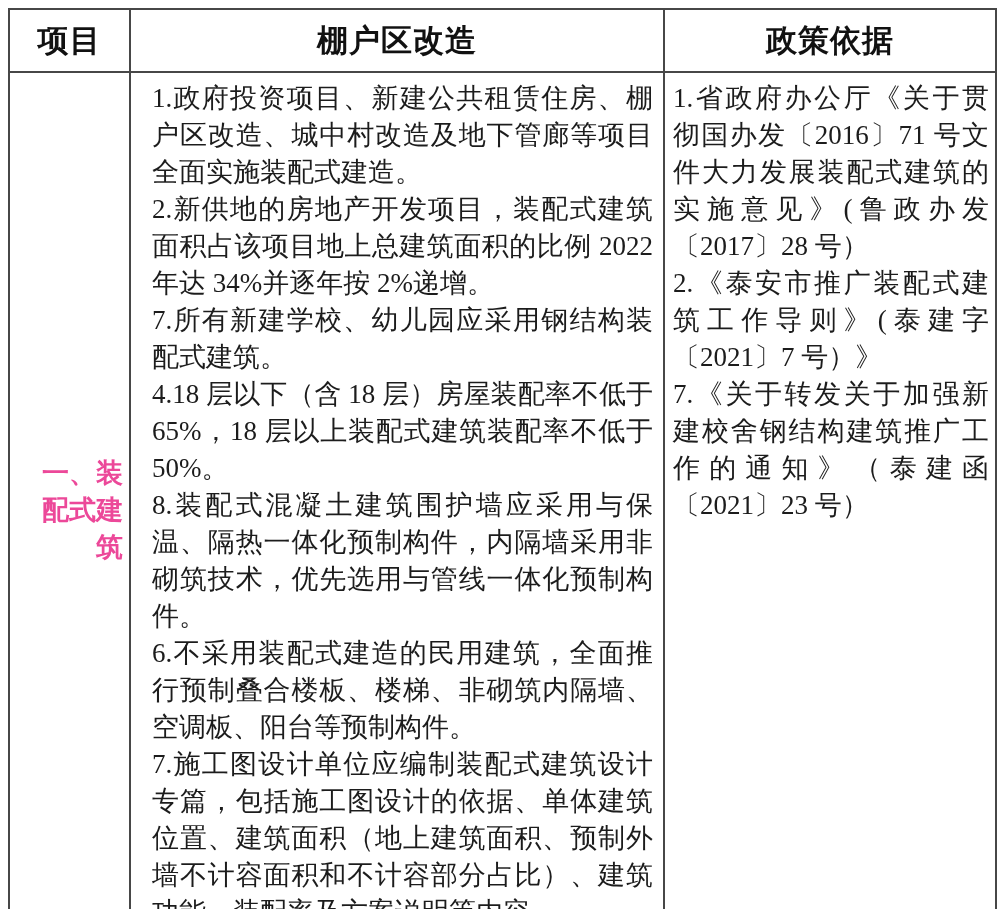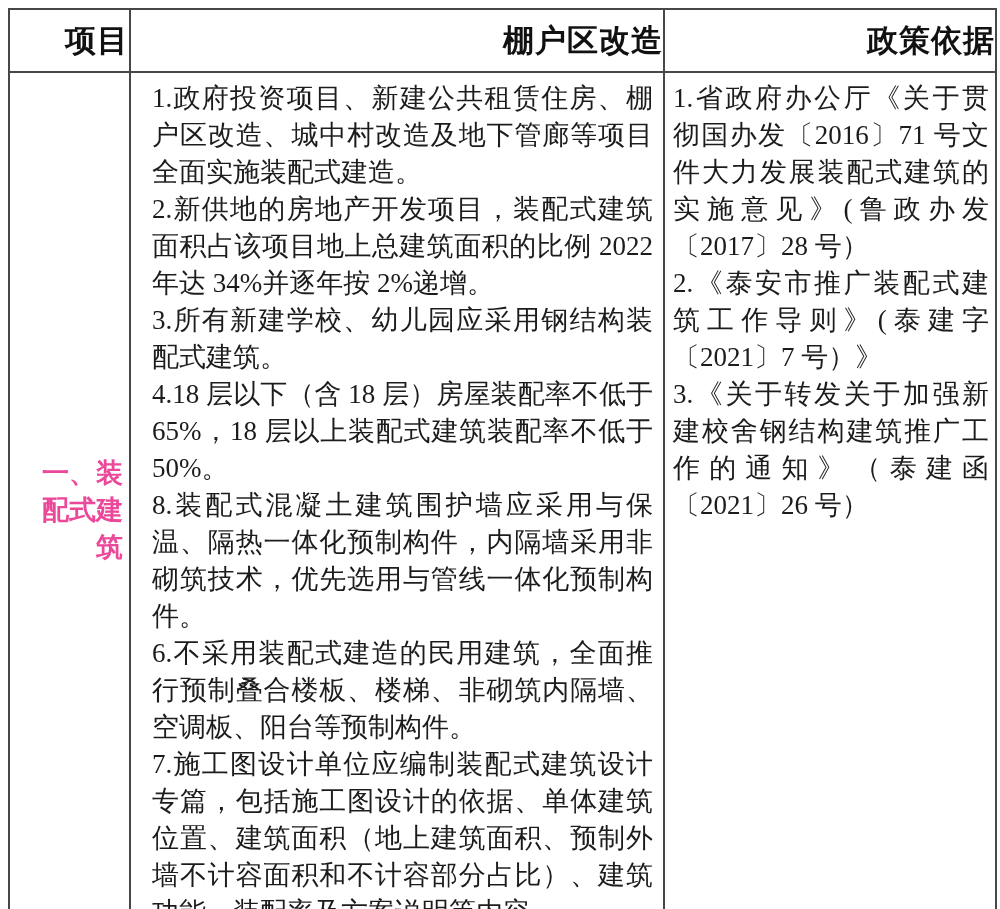--- a/index.html
+++ b/index.html
@@ -25,21 +25,21 @@
   .policy-table th,
   .policy-table td {
     border: 2px solid #474747;
     background: #ffffff;
   }
   .policy-table th {
     height: 63px;
     padding: 0;
     font-size: 31px;
     font-weight: bold;
-    text-align: right;
+    text-align: center;
     vertical-align: middle;
     letter-spacing: 1px;
     color: #111111;
   }
   td.item-cell {
     height: 820px;
     vertical-align: middle;
     padding: 17px 6px 0 8px;
     font-size: 27px;
     font-weight: bold;
@@ -80,30 +80,30 @@
         <th>棚户区改造</th>
         <th>政策依据</th>
       </tr>
     </thead>
     <tbody>
       <tr>
         <td class="item-cell">一、装配式建筑</td>
         <td class="req-cell">
           <p>1.政府投资项目、新建公共租赁住房、棚户区改造、城中村改造及地下管廊等项目全面实施装配式建造。</p>
           <p>2.新供地的房地产开发项目，装配式建筑面积占该项目地上总建筑面积的比例 2022 年达 34%并逐年按 2%递增。</p>
-          <p>3.所有新建学校、幼儿园应采用钢结构装配式建筑。</p>
+          <p>7.所有新建学校、幼儿园应采用钢结构装配式建筑。</p>
           <p>4.18 层以下（含 18 层）房屋装配率不低于 65%，18 层以上装配式建筑装配率不低于 50%。</p>
           <p>8.装配式混凝土建筑围护墙应采用与保温、隔热一体化预制构件，内隔墙采用非砌筑技术，优先选用与管线一体化预制构件。</p>
           <p>6.不采用装配式建造的民用建筑，全面推行预制叠合楼板、楼梯、非砌筑内隔墙、空调板、阳台等预制构件。</p>
           <p>7.施工图设计单位应编制装配式建筑设计专篇，包括施工图设计的依据、单体建筑位置、建筑面积（地上建筑面积、预制外墙不计容面积和不计容部分占比）、建筑功能、装配率及方案说明等内容。</p>
         </td>
         <td class="basis-cell">
           <p>1.省政府办公厅《关于贯彻国办发〔2016〕71 号文件大力发展装配式建筑的实施意见》(鲁政办发〔2017〕28 号）</p>
           <p>2.《泰安市推广装配式建筑工作导则》(泰建字〔2021〕7 号）》</p>
-          <p>3.《关于转发关于加强新建校舍钢结构建筑推广工作的通知》（泰建函〔2021〕26 号）</p>
+          <p>7.《关于转发关于加强新建校舍钢结构建筑推广工作的通知》（泰建函〔2021〕23 号）</p>
         </td>
       </tr>
       <tr class="next-row">
         <td></td>
         <td></td>
         <td></td>
       </tr>
     </tbody>
   </table>
 </div>

